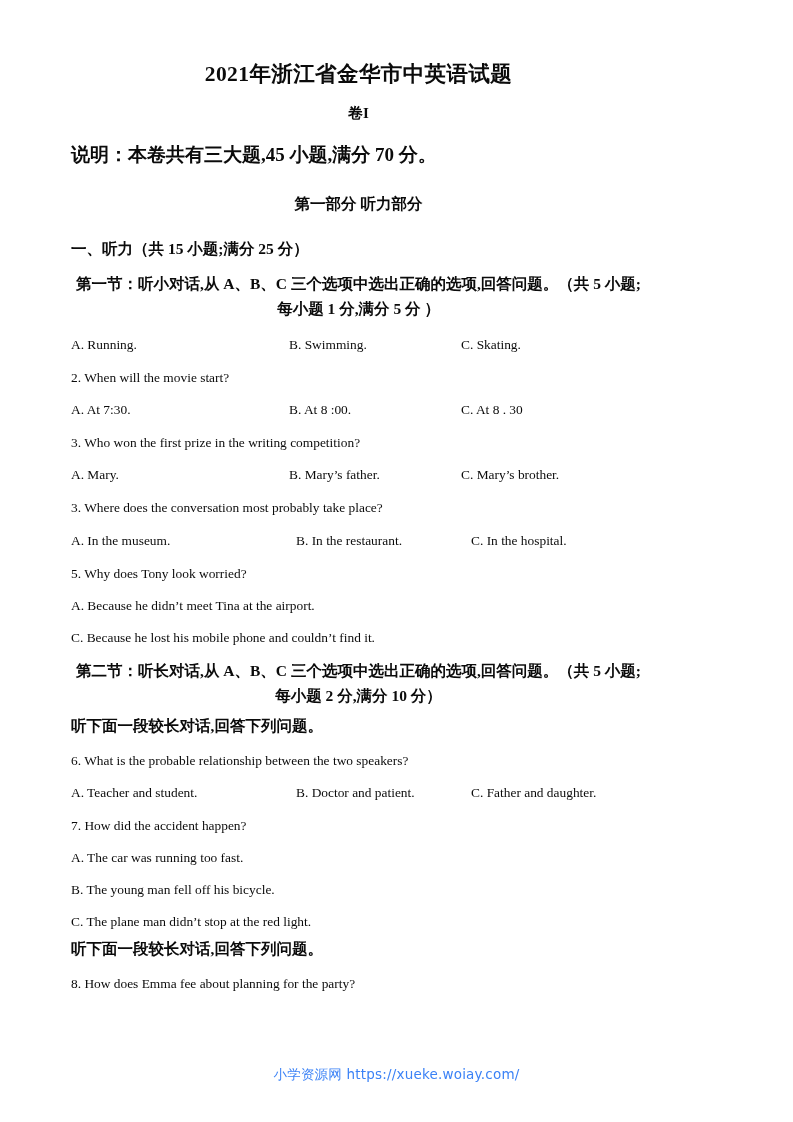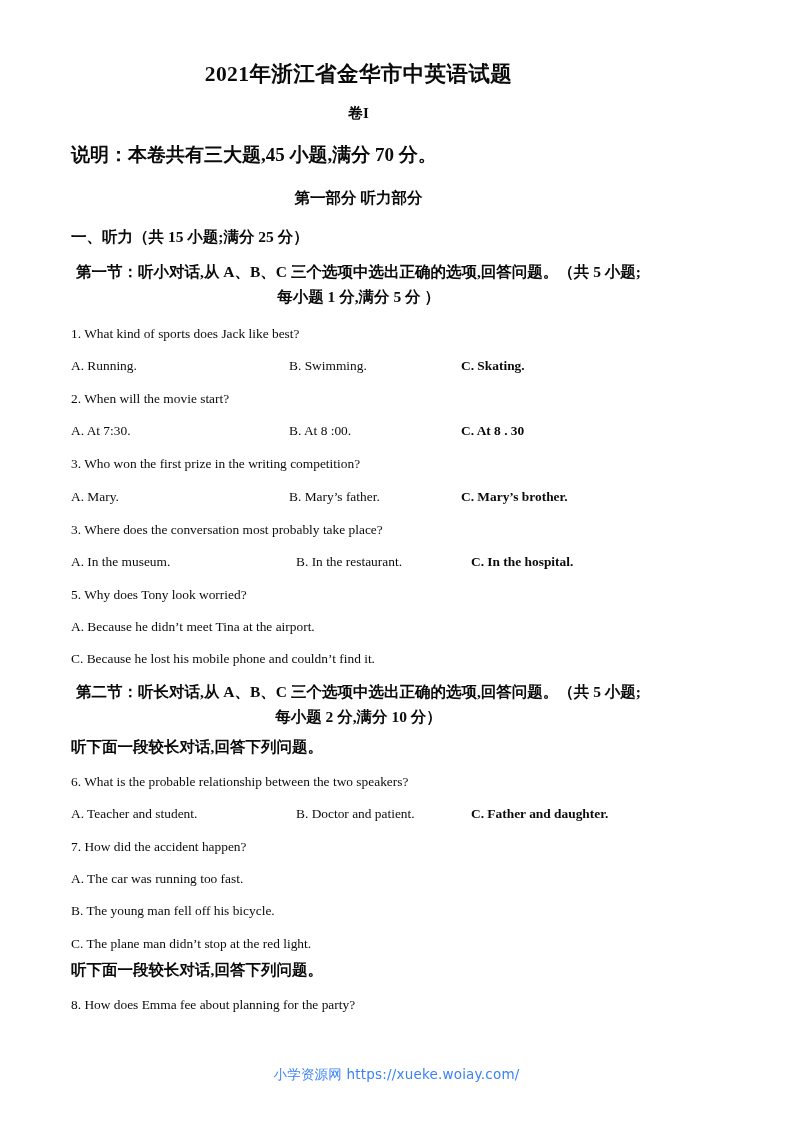--- a/index.html
+++ b/index.html
@@ -48,21 +48,21 @@
     font-weight: bold;
     font-size: 19px;
     margin: 0;
     padding-top: 21px;
     line-height: 1.25;
   }
   .part-heading {
     text-align: center;
     font-weight: bold;
     font-size: 15.5px;
-    margin: 2px;
+    margin: 8px;
     padding-top: 19px;
     line-height: 1.25;
   }
   .section-heading {
     font-weight: bold;
     font-size: 15.5px;
     margin: 0;
     padding-top: 18px;
     line-height: 1.3;
   }
@@ -97,21 +97,21 @@
     position: relative;
     height: 16px;
   }
   .opt {
     position: absolute;
     top: 16px;
     white-space: nowrap;
   }
   .opt-a { left: 0; }
   .opt-b { left: 218px; }
-  .opt-c { left: 390px; font-weight: bold; }
+  .opt-c { left: 390px; }
 
   .options-row.wide .opt-b { left: 225px; }
   .options-row.wide .opt-c { left: 400px; }
 
   .option-line {
     font-size: 13.4px;
     margin: 0;
     padding-top: 16px;
     line-height: 1.2;
   }
@@ -139,21 +139,20 @@
   <div class="volume-label">卷I</div>
 
   <div class="note-line">说明：本卷共有三大题,45 小题,满分 70 分。</div>
 
   <div class="part-heading">第一部分 听力部分</div>
 
   <div class="section-heading">一、听力（共 15 小题;满分 25 分）</div>
 
   <div class="subsection-heading">第一节：听小对话,从 A、B、C 三个选项中选出正确的选项,回答问题。（共 5 小题;每小题 1 分,满分 5 分 ）</div>
 
-  <div class="question">1. What kind of sports does Jack like best?</div>
   <div class="options-row">
     <span class="opt opt-a">A. Running.</span>
     <span class="opt opt-b">B. Swimming.</span>
     <span class="opt opt-c">C. Skating.</span>
   </div>
 
   <div class="question">2. When will the movie start?</div>
   <div class="options-row">
     <span class="opt opt-a">A. At 7:30.</span>
     <span class="opt opt-b">B. At 8 :00.</span>

